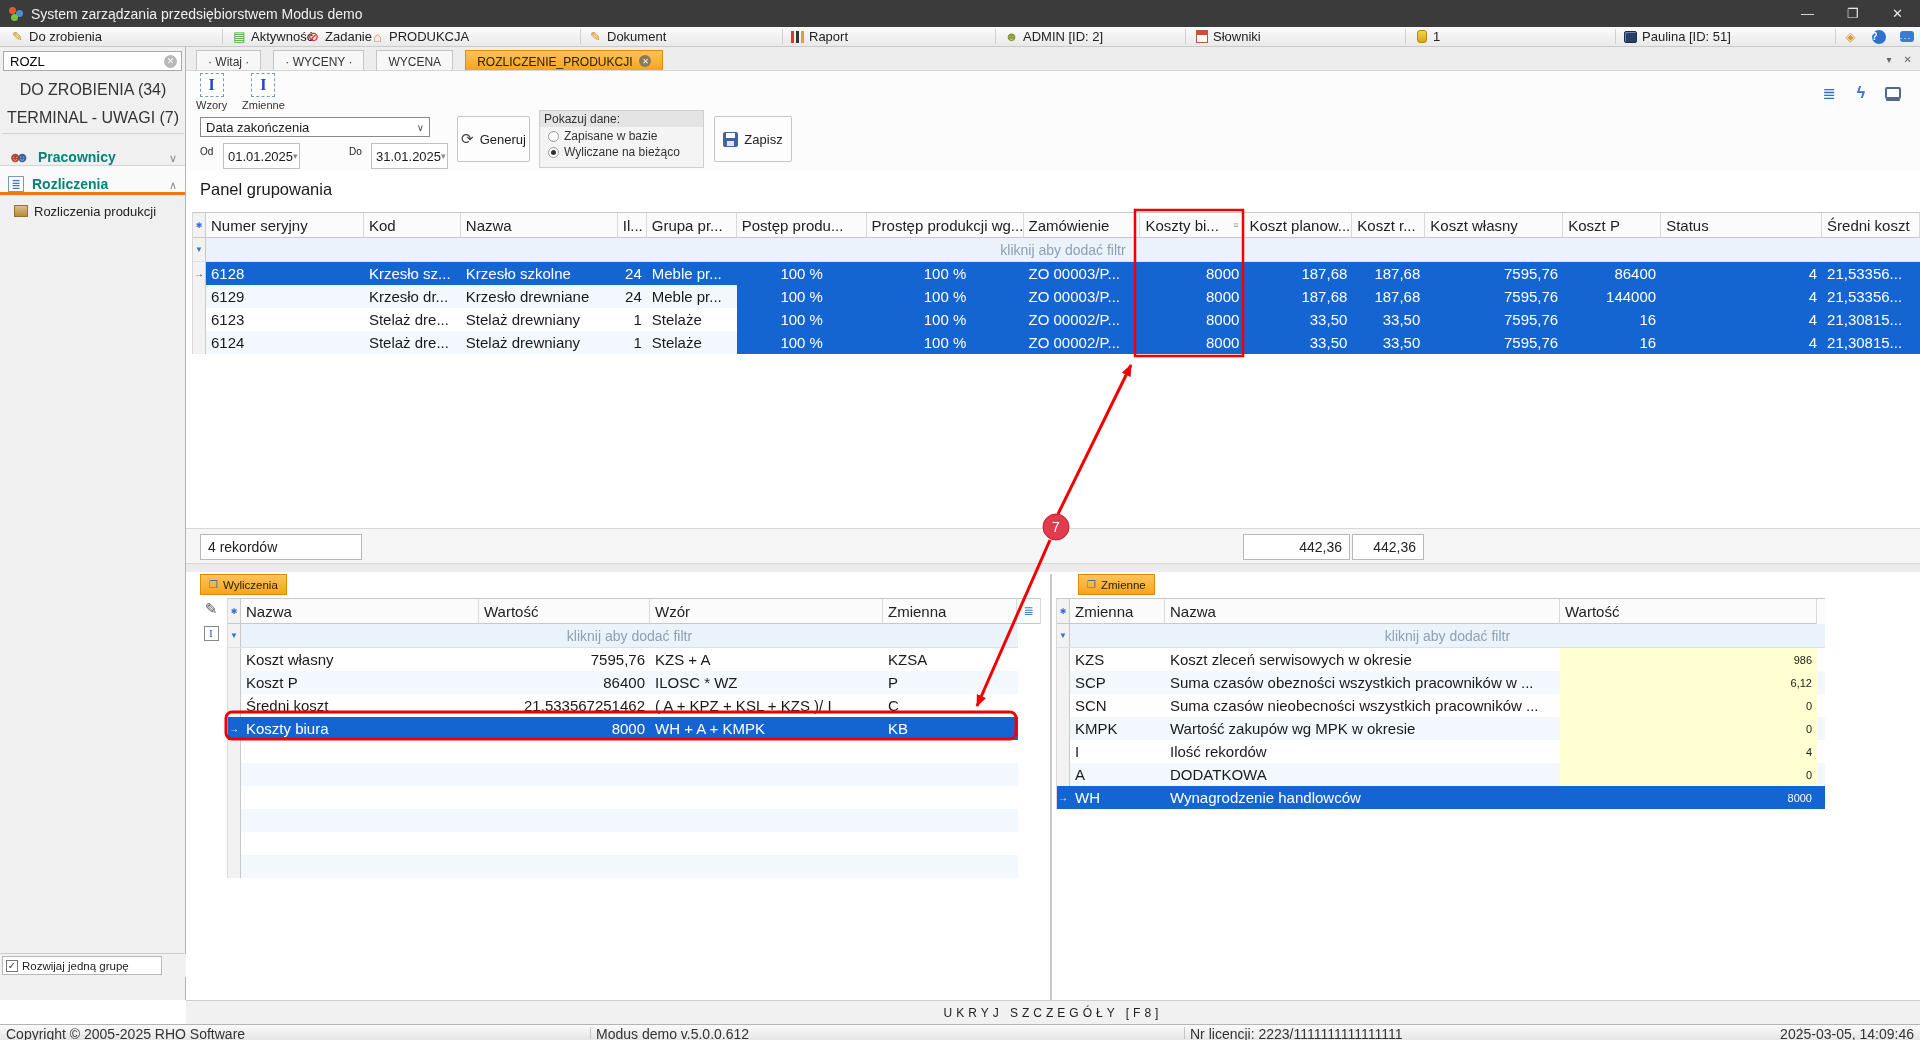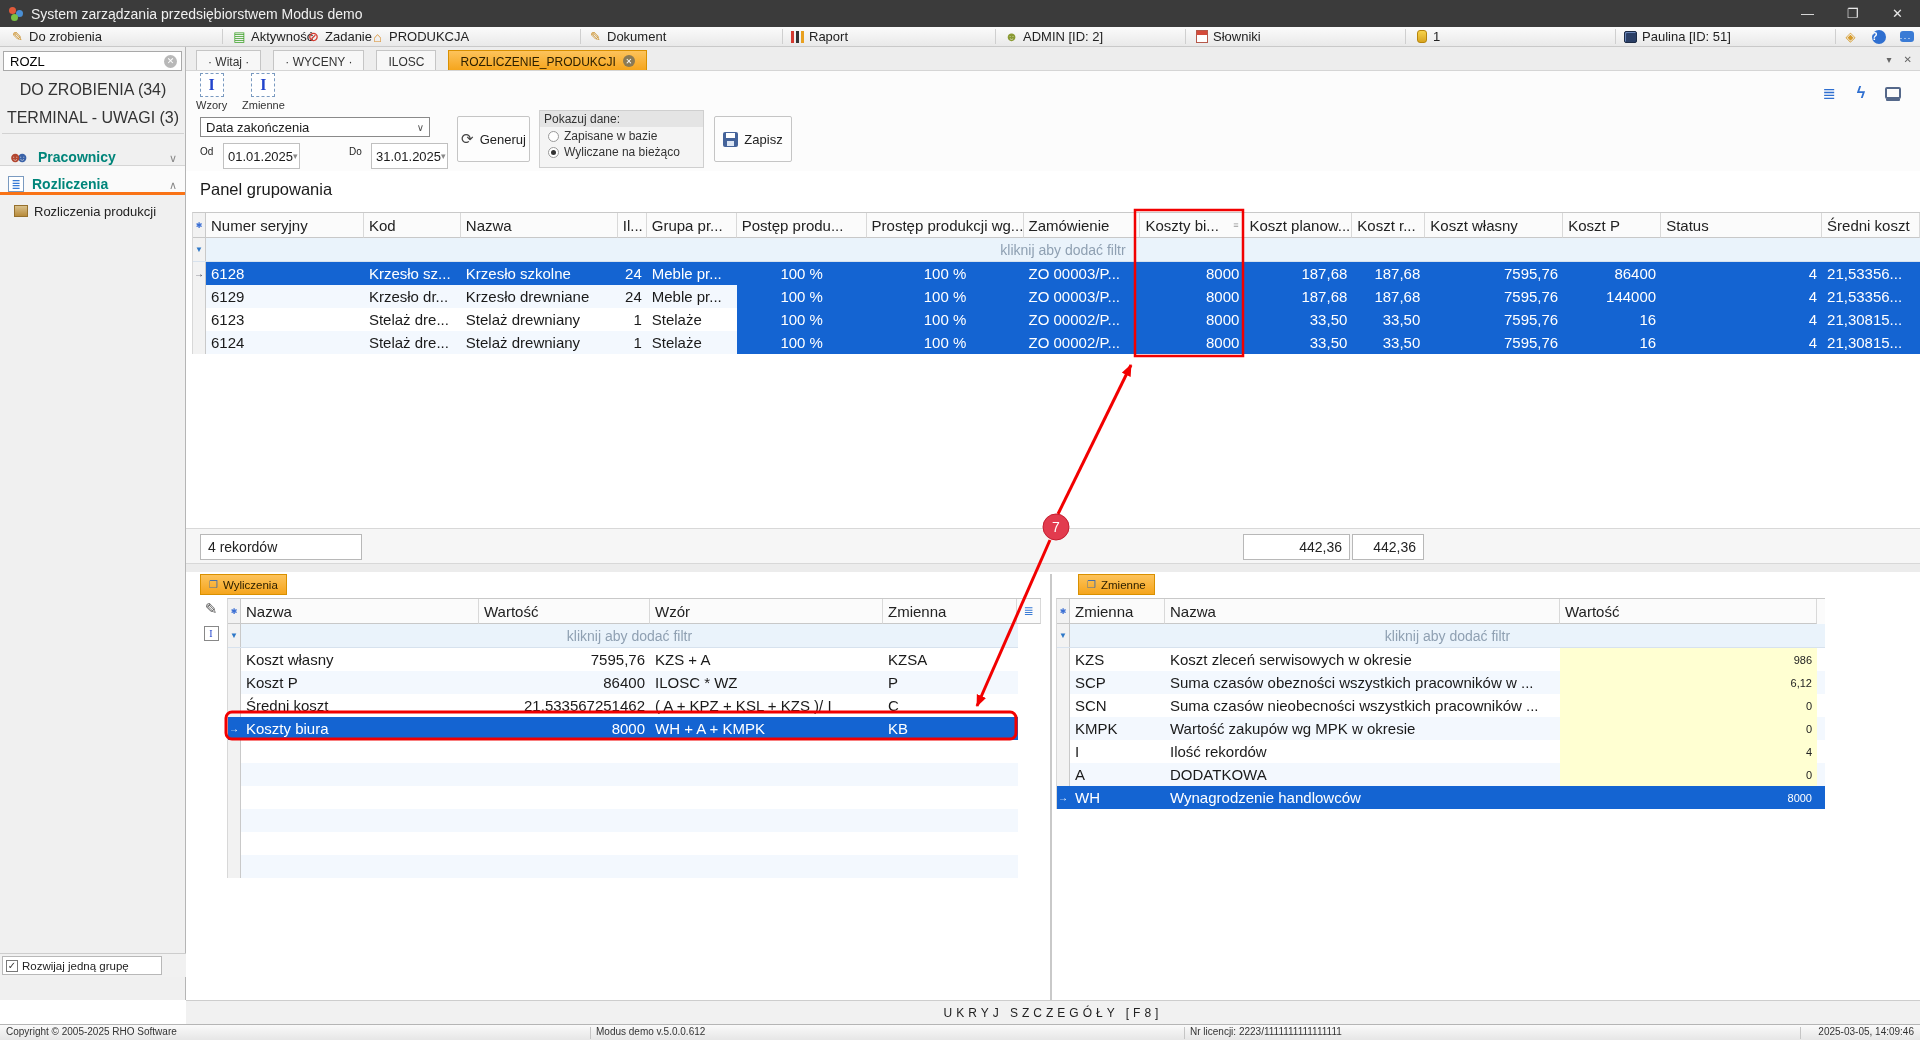--- a/index.html
+++ b/index.html
@@ -135,21 +135,21 @@
 .lgrid{left:227px;top:598px;width:814px}
 .rgrid{left:1056px;top:598px;width:769px}
 .lw1{width:238px}.lw2{width:171px}.lw3{width:233px}.lw4{width:134px}.lwx{width:24px}
 .rw1{width:95px}.rw2{width:395px}.rw3{width:257px}
 .chooser{color:#3a7bd5;font-size:12px;justify-content:center}
 .ycell{background:#ffffd2;font-size:11px;color:#222}
 .smallnum{font-size:11px}
 
 
 .detailsbar{position:absolute;left:186px;top:1000px;width:1734px;height:24px;background:#f1f1f1;border-top:1px solid #cdcdcd;display:flex;align-items:center;justify-content:center;font-size:12px;letter-spacing:4px;color:#222}
-.statusbar{position:absolute;left:0;top:1024px;width:1920px;height:16px;background:linear-gradient(#fafafa,#e6e6e6);border-top:1px solid #b5b5b5;font-size:10px;color:#333;z-index:5}
+.statusbar{position:absolute;left:0;top:1024px;width:1920px;height:16px;background:linear-gradient(#fafafa,#e6e6e6);border-top:1px solid #b5b5b5;font-size:14px;color:#333;z-index:5}
 .stitem{position:absolute;top:1px;white-space:nowrap}
 .stsep{position:absolute;top:2px;width:1px;height:12px;background:#c5c5c5}
 
 
 .anno{position:absolute;left:0;top:0;z-index:60;pointer-events:none}
 </style>
 </head>
 <body>
 
 <div class="screen">
@@ -239,21 +239,21 @@
         </span>
       </div>
   </div>
 
   <div class="sidebar">
     <div class="searchbox">
       <input value="ROZL" style="">
       <span class="clearbtn">✕</span>
     </div>
     <div class="shortcut" style="top:30px">DO ZROBIENIA (34)</div>
-    <div class="shortcut" style="top:58px">TERMINAL - UWAGI (3)</div>
+    <div class="shortcut" style="top:58px">TERMINAL - UWAGI (7)</div>
     <div class="sb-divider" style="top:86px"></div>
     <div class="sb-group" style="top:88px">
       <span class="gi ic-people"></span>
       <span>Pracownicy</span>
       <span class="chev">∨</span>
     </div>
     <div class="sb-group hl" style="top:118px">
       <span class="gi ic-listbox"></span>
       <span>Rozliczenia</span>
       <span class="chev">∧</span>
@@ -271,21 +271,21 @@
   </div>
 
   <div class="tabrow">
     <div class="tab">
         <span>· Witaj ·</span>
       </div>
     <div class="tab">
         <span>· WYCENY ·</span>
       </div>
     <div class="tab">
-        <span>ILOSC</span>
+        <span>WYCENA</span>
       </div>
     <div class="tab active">
       <span>ROZLICZENIE_PRODUKCJI</span>
       <span class="tabclose">✕</span>
     </div>
     <div class="tabrow-icons">
       <span>▾</span>
       <span>✕</span>
     </div>
   </div>

